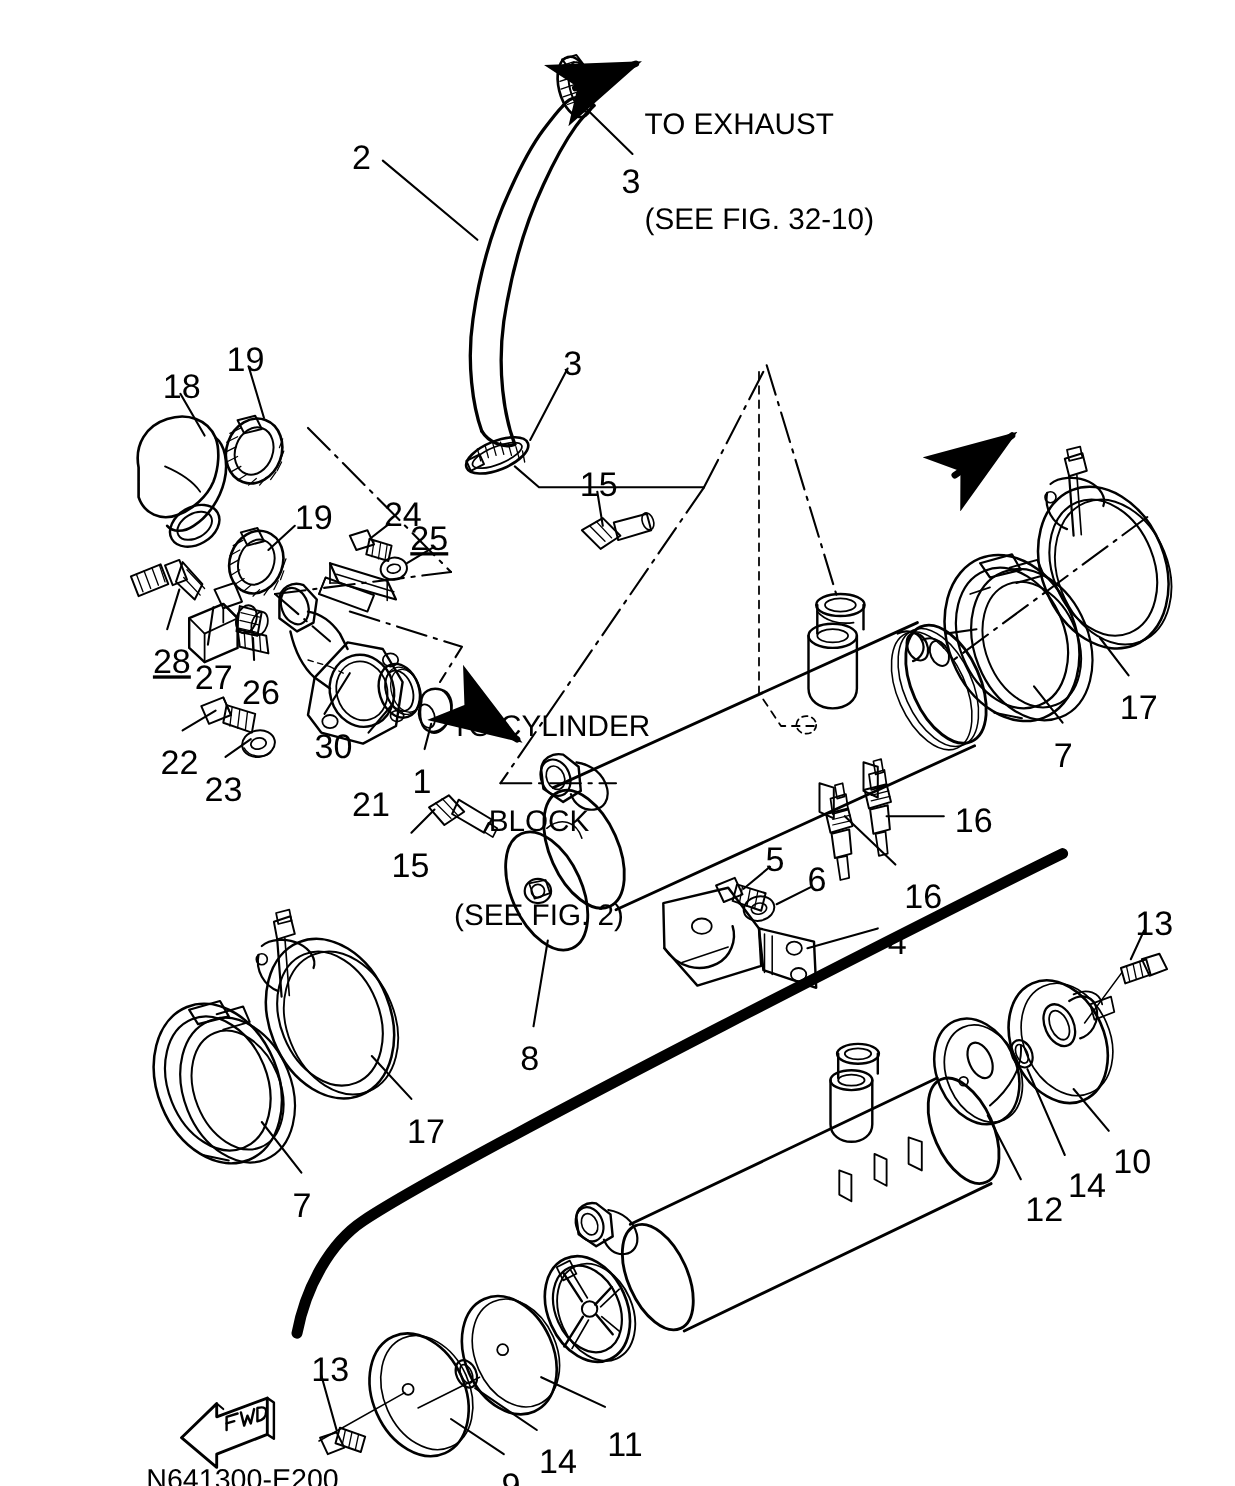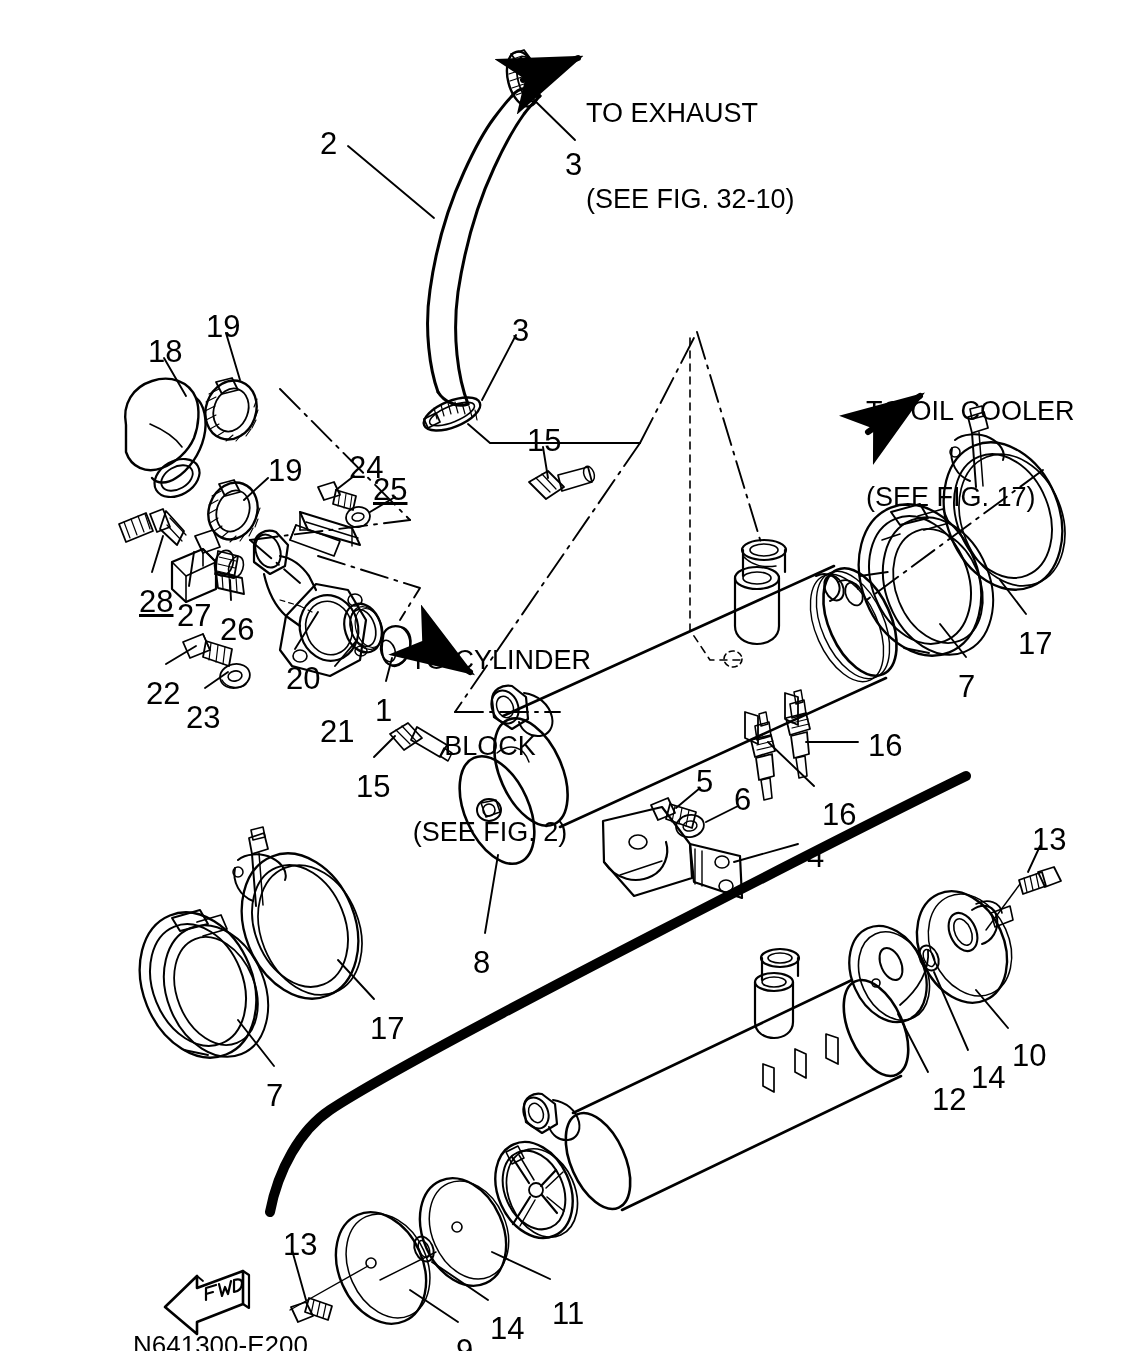--- a/index.html
+++ b/index.html
@@ -592,24 +592,20 @@
       </g>
 
     </g>
   </svg>
 
   <div class="callout" style="left:586px; top:42px;">
     <div>TO EXHAUST</div>
     <div>(SEE FIG. 32-10)</div>
   </div>
 
-  <div class="callout" style="left:866px; top:340px;">
-    <div>TO OIL COOLER</div>
-    <div>(SEE FIG. 17)</div>
-  </div>
 
   <div class="callout ctr" style="left:410px; top:589px; width:160px;text-align:center;">
     <div>TO CYLINDER</div>
     <div>BLOCK</div>
     <div>(SEE FIG. 2)</div>
   </div>
 
   <div id="part-number-layer">
       <div class="num" style="left: 320px; top: 128px;">2</div>
       <div class="num" style="left: 565px; top: 149px;">3</div>
@@ -620,21 +616,21 @@
       <div class="num" style="left: 349px; top: 452px;">24</div>
       <div class="num" style="left: 373px; top: 474px; text-decoration: underline;">25</div>
       <div class="num" style="left: 527px; top: 425px;">15</div>
       <div class="num" style="left: 1018px; top: 628px;">17</div>
       <div class="num" style="left: 958px; top: 671px;">7</div>
       <div class="num" style="left: 139px; top: 586px; text-decoration: underline;">28</div>
       <div class="num" style="left: 177px; top: 600px;">27</div>
       <div class="num" style="left: 220px; top: 614px;">26</div>
       <div class="num" style="left: 146px; top: 678px;">22</div>
       <div class="num" style="left: 186px; top: 702px;">23</div>
-      <div class="num" style="left: 286px; top: 663px;">20</div>
+      <div class="num" style="left: 286px; top: 663px;">30</div>
       <div class="num" style="left: 320px; top: 680px; margin-top: 36px;">21</div>
       <div class="num" style="left: 375px; top: 695px;">1</div>
       <div class="num" style="left: 356px; top: 771px;">15</div>
       <div class="num" style="left: 473px; top: 947px;">8</div>
       <div class="num" style="left: 868px; top: 730px;">16</div>
       <div class="num" style="left: 822px; top: 799px;">16</div>
       <div class="num" style="left: 696px; top: 766px;">5</div>
       <div class="num" style="left: 734px; top: 784px;">6</div>
       <div class="num" style="left: 807px; top: 841px;">4</div>
       <div class="num" style="left: 1032px; top: 824px;">13</div>

